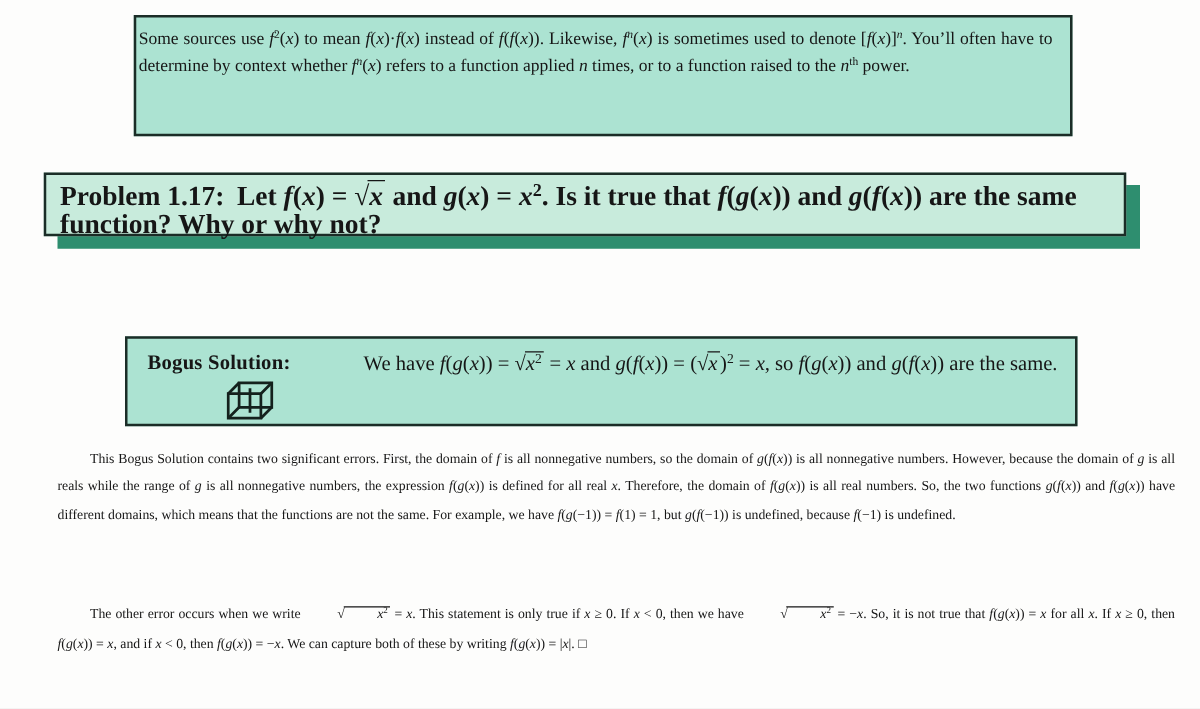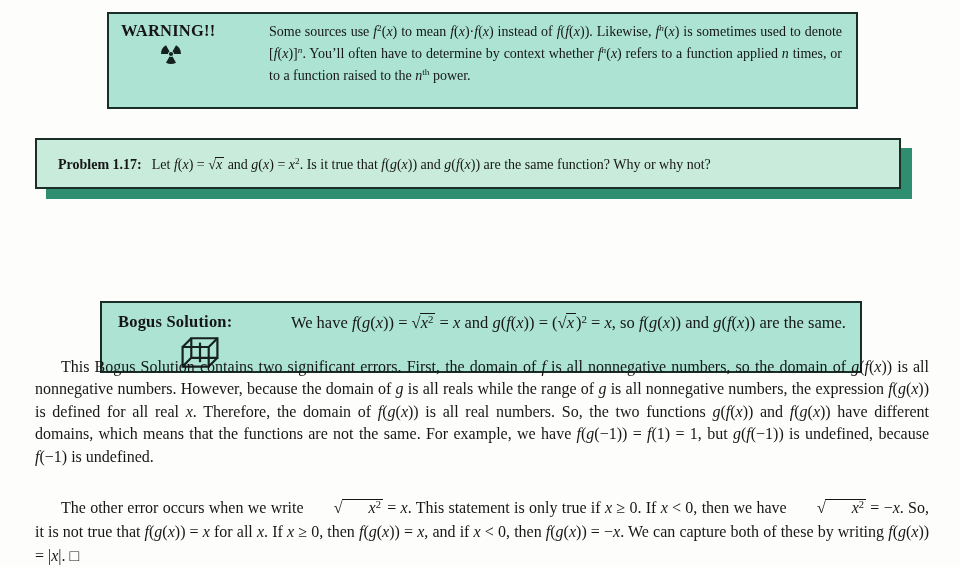--- a/index.html
+++ b/index.html
@@ -8,76 +8,65 @@
     background:var(--page-bg,#fdfdfc);
     font-family:"Liberation Serif", serif;
     color:var(--text-color,#161616);
   }
   .box{
     position:absolute;box-sizing:border-box;display:flex;
     background:var(--box-bg,#ace3d2);
     border:2px solid var(--box-border,#1b2d27);
   }
   .warning{left:107px;top:12px;width:751px;height:97px;}
-  .bogus{left:100px;top:269px;width:762px;height:72px;margin-top:32px;}
+  .bogus{left:100px;top:269px;width:762px;height:72px;}
   .box-left{flex:0 0 auto;}
   .warning .box-left{width:146px;padding:7px 0 0 12px;}
   .bogus .box-left{width:162px;padding:9px 0 0 16px;}
   .box-label{font-weight:bold;font-size:16.5px;letter-spacing:.2px;white-space:nowrap;}
   .warning .icon-wrap{margin:1px 0 0 38px;width:26px;height:26px;}
   .bogus .icon-wrap{margin:3px 0 0 60px;width:46px;height:38px;}
   .box-text{
     flex:1;padding:7px 14px 0 2px;
     font-size:14px;line-height:22px;text-align:justify;
   }
   .bogus .box-text{padding-top:9px;text-align:right;font-size:16.5px;}
   .problem{
     left:35px;top:138px;width:866px;height:51px;display:block;
     padding:4px 11px;background:var(--problem-bg,#c8ebdc);
     box-shadow:11px 10px 0 0 var(--shadow-green,#2e8e6f);
   }
-  .ptext{margin:10px;font-size:14px;line-height:21.5px;}
+  .ptext{margin:0;font-size:22px;line-height:21.5px;font-weight:bold;}
   .plabel{margin-right:10px;}
   .solution-line{
     position:absolute;left:35px;top:219px;width:905px;margin:0;
     font-size:16.8px;line-height:22px;
   }
   .sol-lead{margin-right:12px;}
   .para{
-    position:absolute;left:35px;width:894px;margin:0;
-    font-size:16px;text-align:justify;text-indent:26px;
+    position:absolute;left:46px;width:894px;margin:0;
+    font-size:11px;text-align:justify;text-indent:26px;
   }
   .para1{top:356px;line-height:22.4px;}
-  .para2{top:479px;line-height:24px;margin-top:17px;}
+  .para2{top:479px;line-height:24px;}
   sup{font-size:66%;line-height:0;vertical-align:0.5em;}
   .sqrt{white-space:nowrap;}
   .rad{display:inline-block;}
   .vinc{
     display:inline-block;border-top:1.4px solid currentColor;
     padding:0 2px 0 1px;margin-left:-1px;line-height:1.05;
   }
   svg{display:block;}
 </style>
 </head>
 <body>
 
 <div class="page">
 
   <section class="box warning">
-    <div class="box-left">
-      <div class="box-label">WARNING!!</div>
-      <div class="icon-wrap">
-        <svg viewBox="0 0 24 24" width="24" height="24" aria-hidden="true">
-          <path d="M13.5,14.6 L17,20.66 A10,10 0 0 1 7,20.66 L10.5,14.6 A3,3 0 0 0 13.5,14.6 Z" fill="#14211d"></path>
-          <path d="M9,12 L2,12 A10,10 0 0 1 7,3.34 L10.5,9.4 A3,3 0 0 0 9,12 Z" fill="#14211d"></path>
-          <path d="M15,12 L22,12 A10,10 0 0 0 17,3.34 L13.5,9.4 A3,3 0 0 1 15,12 Z" fill="#14211d"></path>
-          <circle cx="12" cy="12" r="2.1" fill="#14211d"></circle>
-        </svg>
-      </div>
-    </div>
     <div class="box-text">Some sources use <i>f</i><sup>2</sup>(<i>x</i>) to mean <i>f</i>(<i>x</i>)·<i>f</i>(<i>x</i>) instead of <i>f</i>(<i>f</i>(<i>x</i>)). Likewise, <i>f</i><sup><i>n</i></sup>(<i>x</i>) is sometimes used to denote [<i>f</i>(<i>x</i>)]<sup><i>n</i></sup>. You’ll often have to determine by context whether <i>f</i><sup><i>n</i></sup>(<i>x</i>) refers to a function applied <i>n</i> times, or to a function raised to the <i>n</i><sup>th</sup> power.</div>
   </section>
 
   <section class="box problem">
     <p class="ptext"><b class="plabel">Problem 1.17:</b><span>Let <i>f</i>(<i>x</i>) = <span class="sqrt"><span class="rad">√</span><span class="vinc"><i>x</i></span></span> and <i>g</i>(<i>x</i>) = <i>x</i><sup>2</sup>. Is it true that <i>f</i>(<i>g</i>(<i>x</i>)) and <i>g</i>(<i>f</i>(<i>x</i>)) are the same function?  Why or why not?</span></p>
   </section>
 
 
   <section class="box bogus">
     <div class="box-left">

